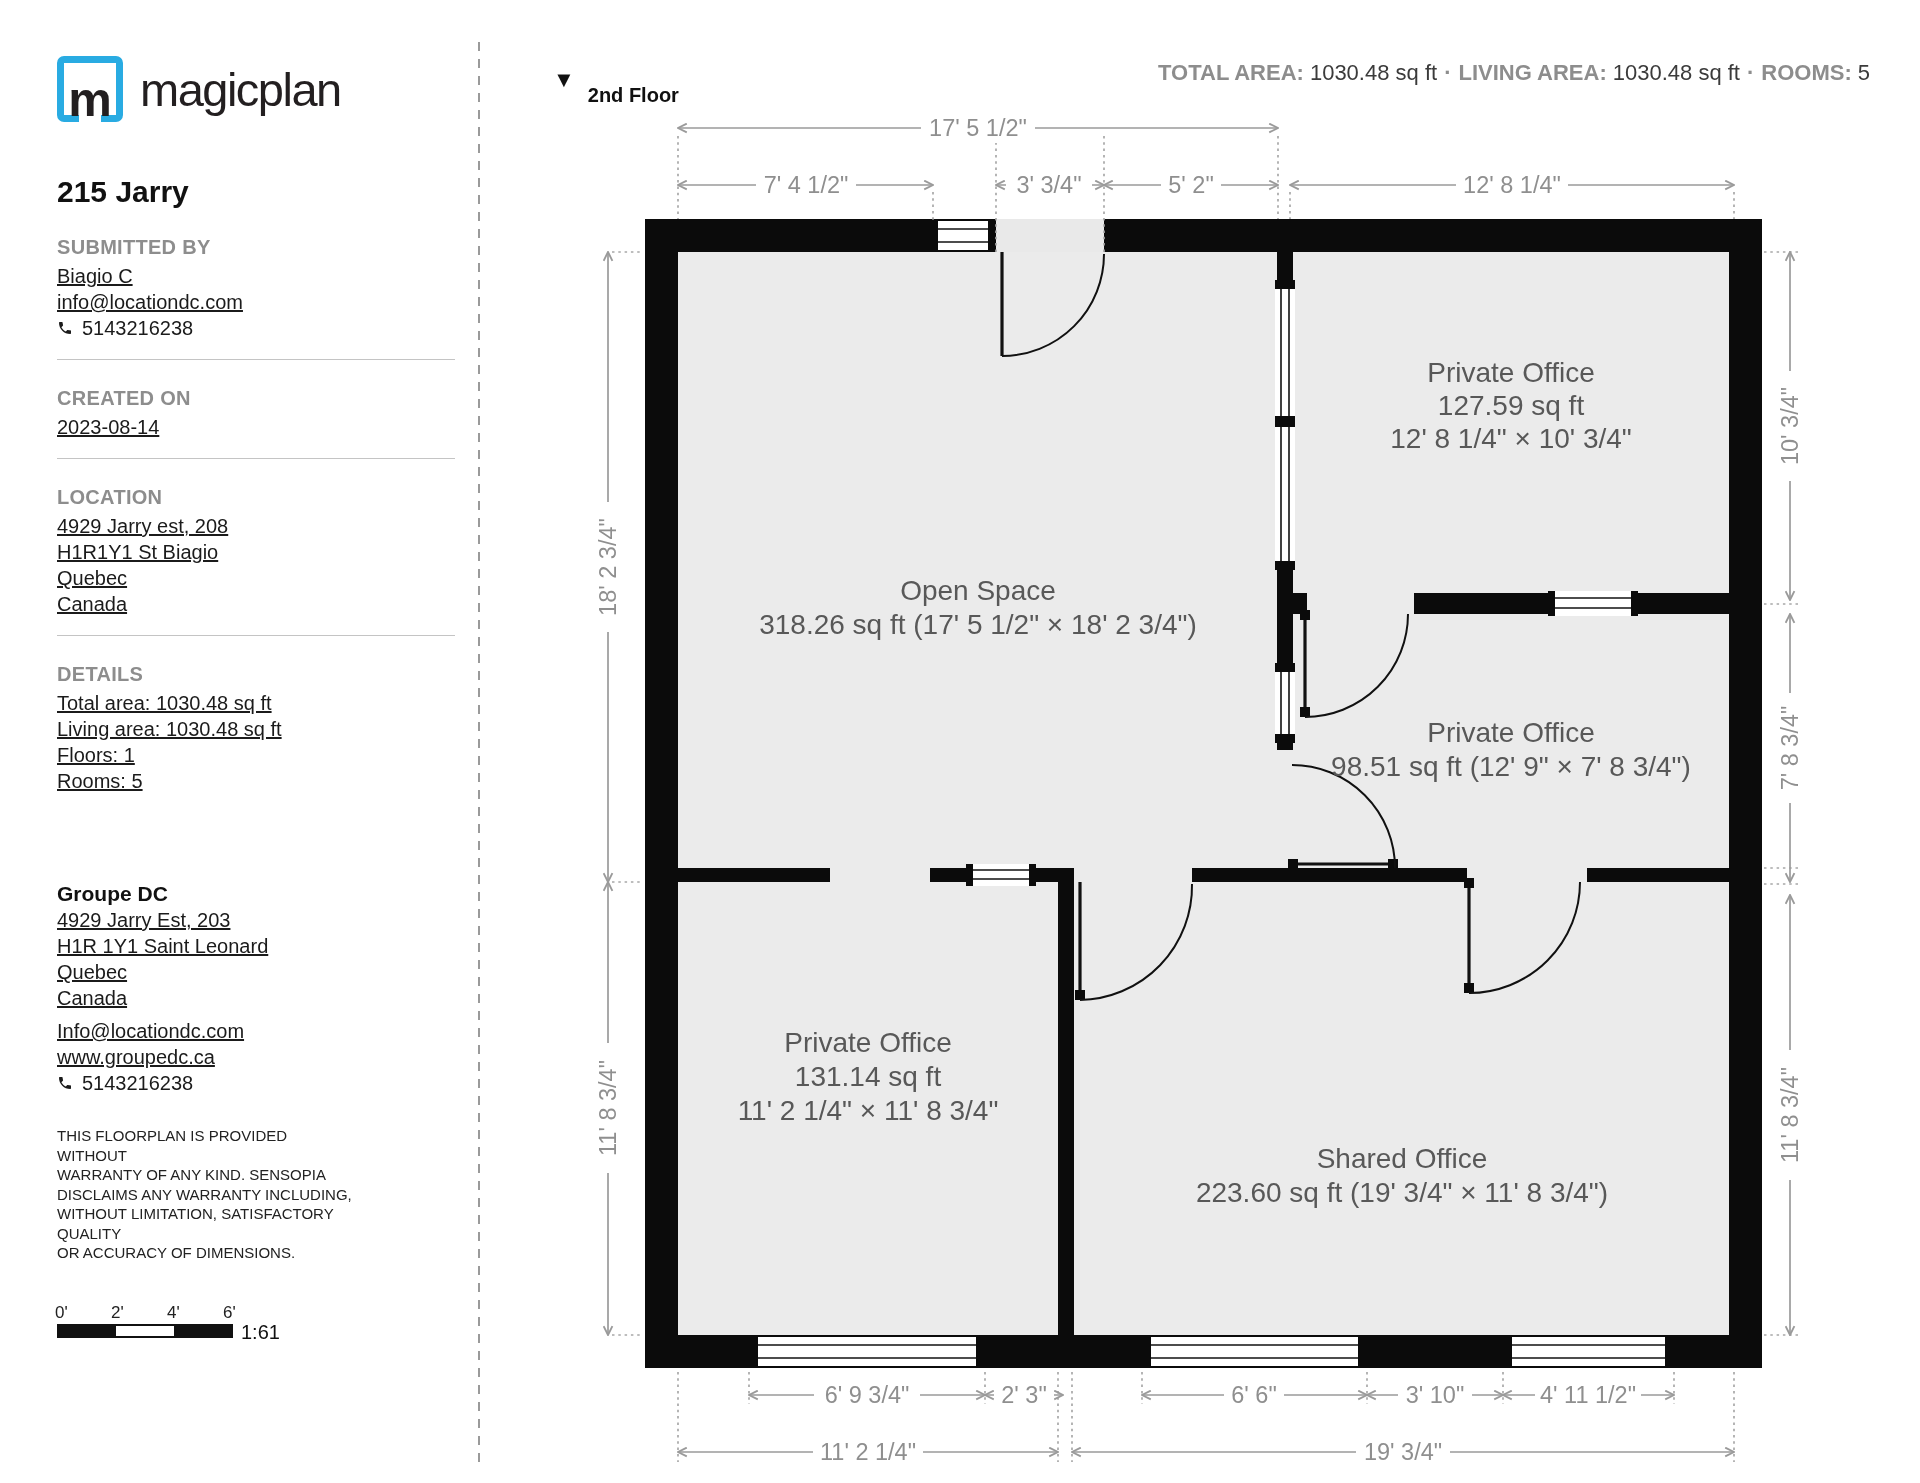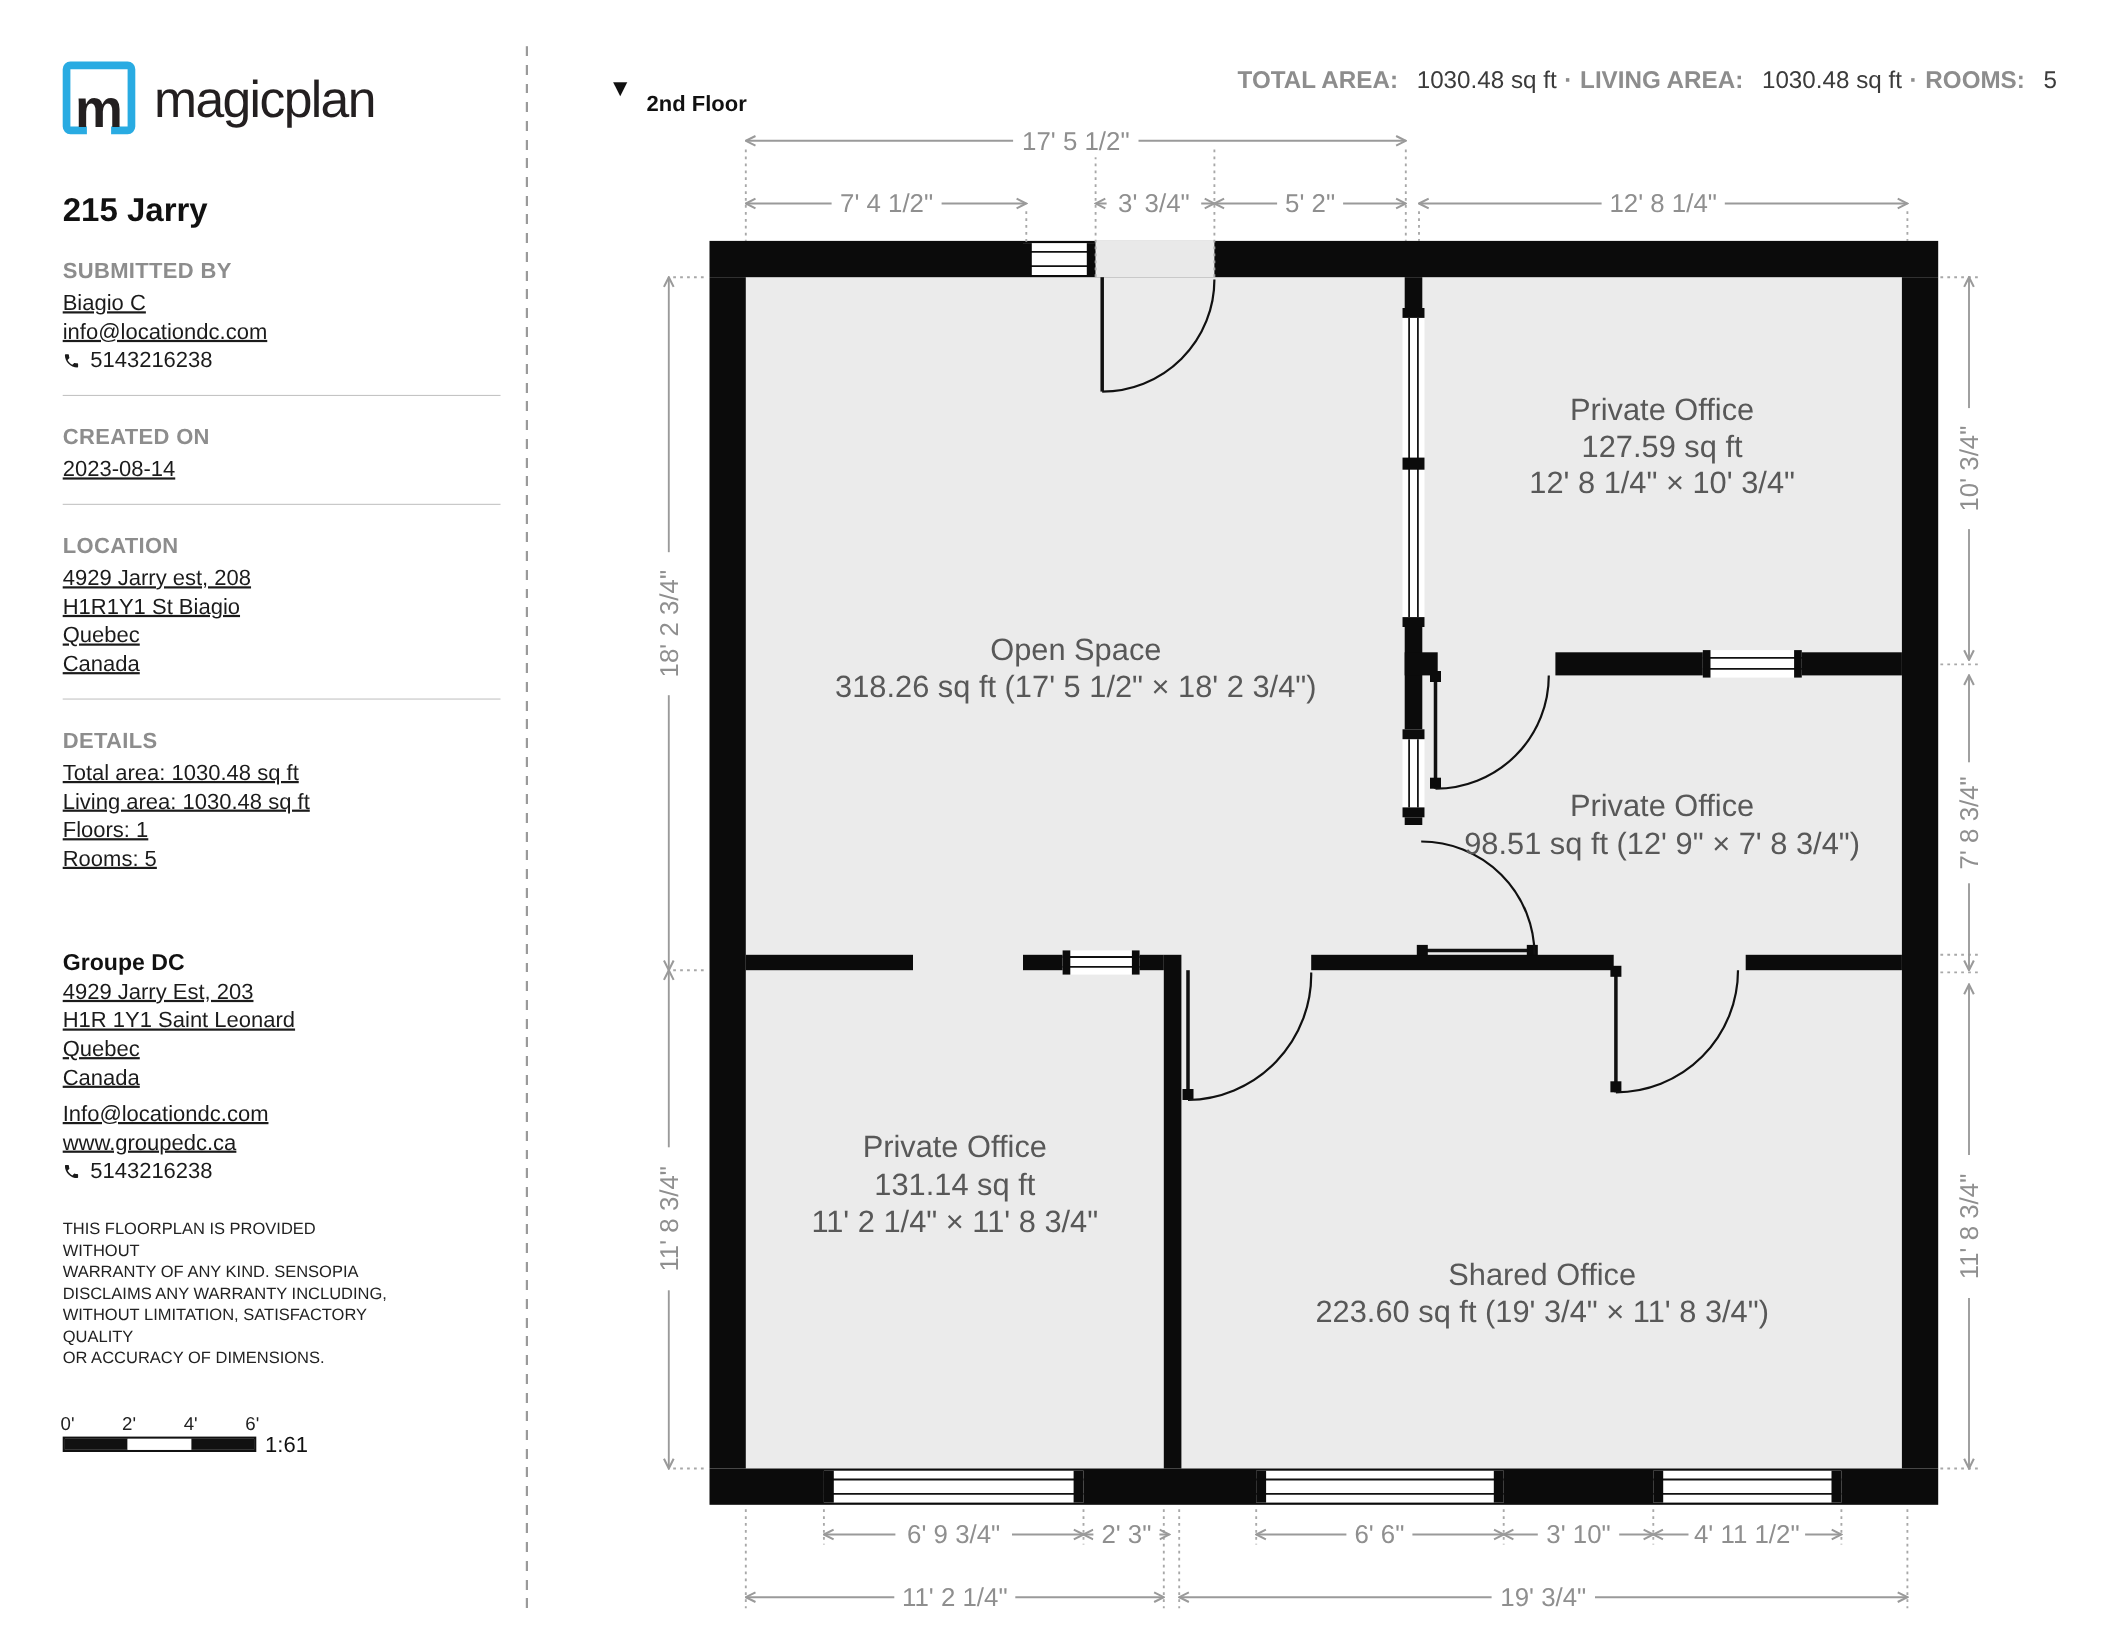--- a/index.html
+++ b/index.html
@@ -13,21 +13,21 @@
   .logo-gap{position:absolute;left:50%;bottom:-9px;transform:translateX(-50%);width:22px;height:11px;background:#fff;}
   .logo-m{position:absolute;left:50%;bottom:-7px;transform:translateX(-50%);
           font-size:49px;font-weight:bold;line-height:46px;color:#231f20;}
   .logo-word{margin-left:17px;font-size:47px;font-weight:normal;letter-spacing:-1.5px;color:#231f20;}
   .doc-title{margin-top:52px;font-size:30px;font-weight:bold;color:#111;}
   .sec{margin-top:27px;}
   .sec-h{font-size:20px;font-weight:bold;color:#8d8d8d;letter-spacing:.3px;margin-bottom:4px;}
   .line{font-size:20px;line-height:26px;color:#1b1b1b;text-decoration:underline;}
   .phone-row{display:flex;align-items:center;gap:9px;font-size:20px;line-height:26px;color:#1b1b1b;}
   .rule{border:none;border-top:1px solid #c4c4c4;margin:18px 0 0 0;width:398px;}
-  .company{margin-top:68px;}
+  .company{margin-top:86px;}
   .company .name{font-size:21px;font-weight:bold;line-height:27px;color:#111;}
   .company .gap{height:7px;}
   .disclaimer{margin-top:30px;width:300px;}
   .disclaimer .dline{font-size:15px;line-height:19.5px;color:#222;}
   .scalebar{position:relative;margin-top:40px;width:240px;}
   .ticks{position:relative;height:21px;font-size:17px;color:#222;}
   .ticks span{position:absolute;top:0;}
   .t0{left:-2px;} .t1{left:54px;} .t2{left:110px;} .t3{left:166px;}
   .bar{position:relative;width:176px;height:14px;border:2px solid #111;box-sizing:border-box;display:flex;}
   .seg{flex:1;} .seg.b{background:#111;} .seg.w{background:#fff;}
@@ -36,21 +36,21 @@
   
   .divider{position:absolute;left:478px;top:42px;width:2px;height:1420px;
            background:repeating-linear-gradient(180deg,#9a9a9a 0 9px,transparent 9px 17px);}
 
   
   .floor-title{position:absolute;left:553px;top:52px;display:flex;align-items:center;gap:13px;cursor:default;}
   .tri{font-size:22px;color:#111;}
   .floor-name{font-size:20px;font-weight:bold;color:#111;margin-top:32px;}
   .plan-meta{position:absolute;right:50px;top:60px;font-size:22px;white-space:nowrap;}
   .plan-meta .ml{font-weight:bold;color:#8d8d8d;text-align:center;}
-  .plan-meta .mv{color:#3b3b3b;margin-left:17px;}
+  .plan-meta .mv{color:#3b3b3b;margin-left:6px;}
   .plan-meta .msep{color:#8d8d8d;font-weight:bold;margin:0 7px;}
 
   
   .plan{position:absolute;left:520px;top:90px;width:1400px;height:1393px;}
   .plan text{font-family:"Liberation Sans","DejaVu Sans",sans-serif;}
   .dimtxt{font-size:23.5px;fill:#8f8f8f;}
   .roomtxt{font-size:28px;fill:#585858;}
 </style>
 </head>
 <body>

